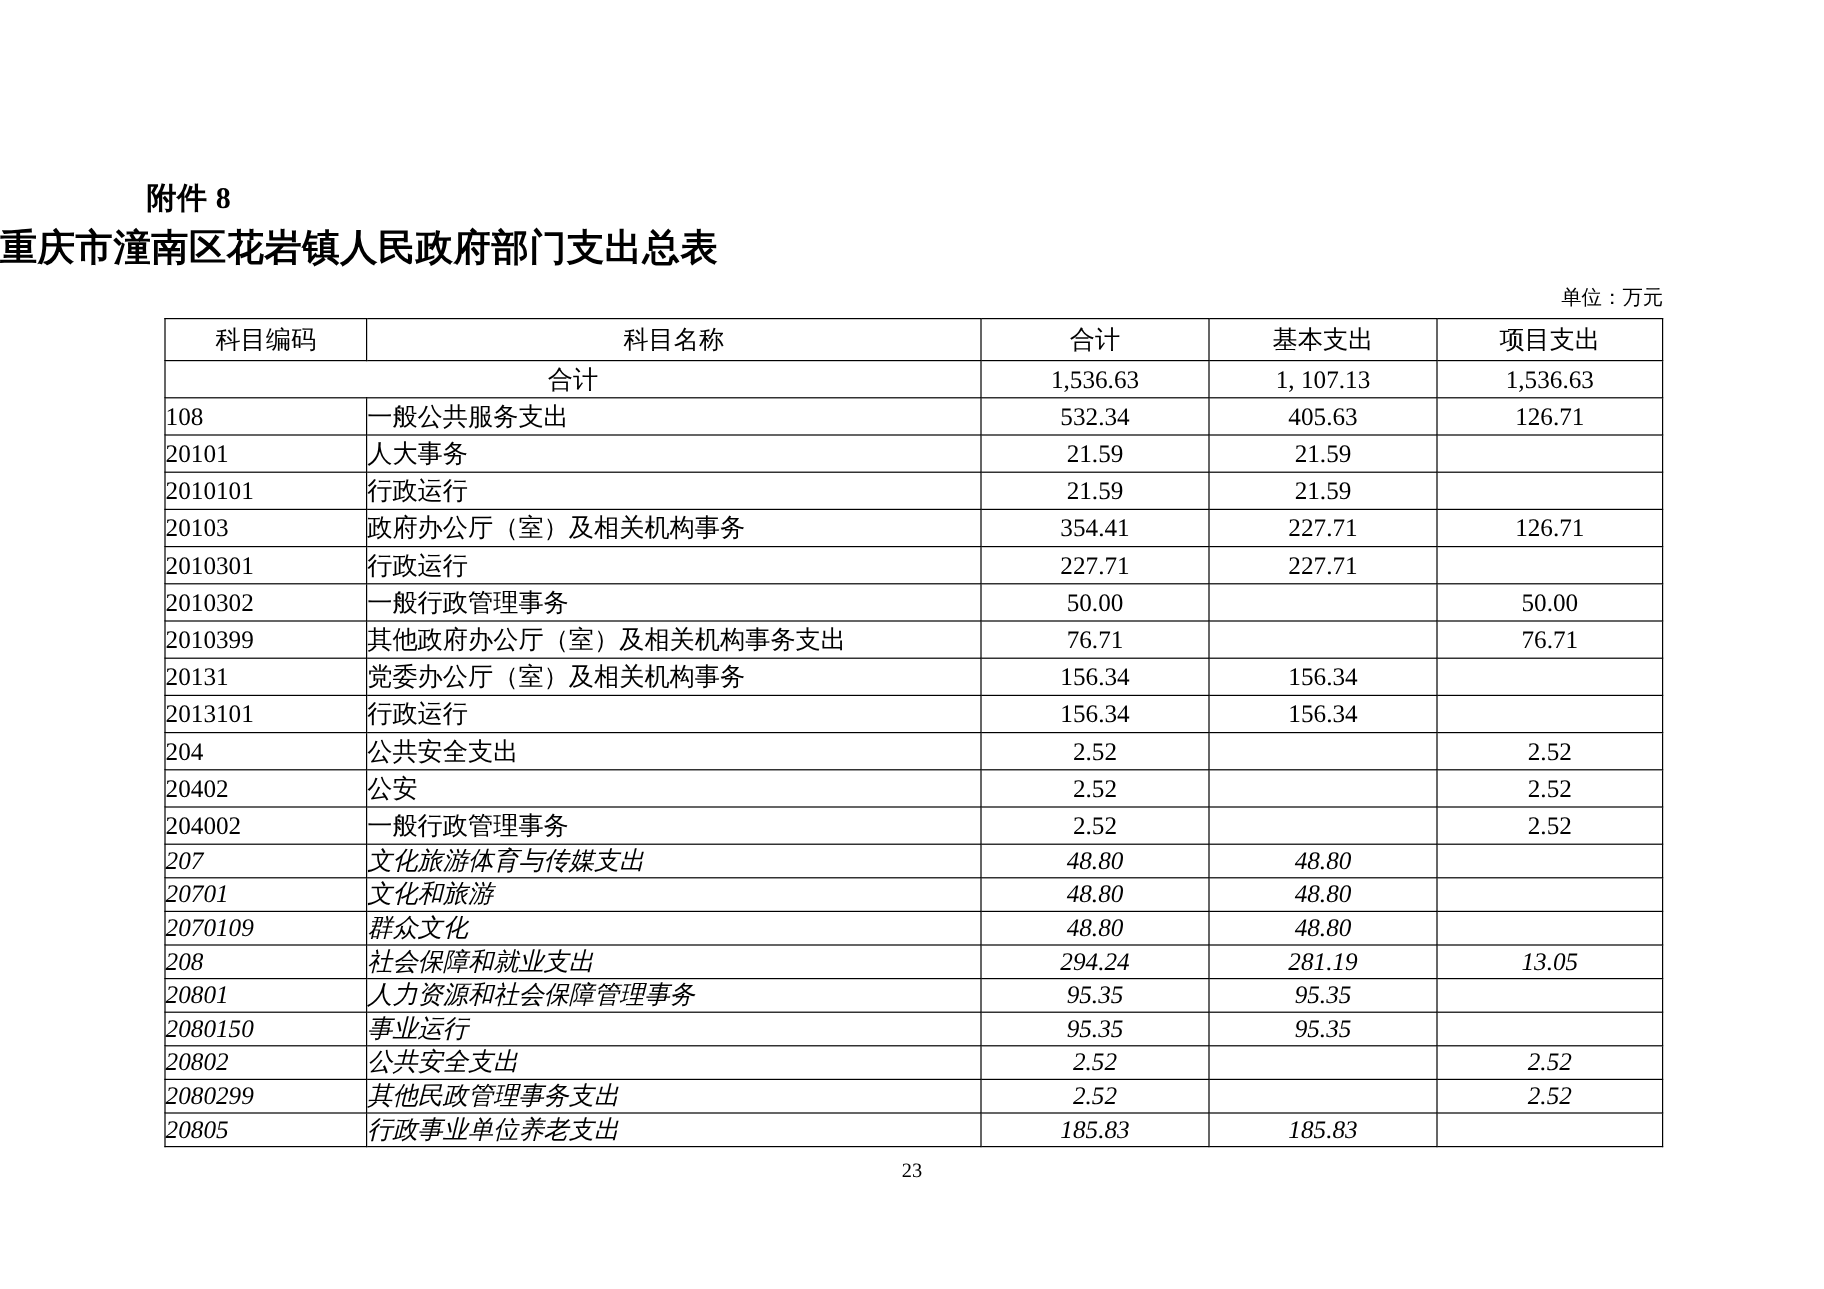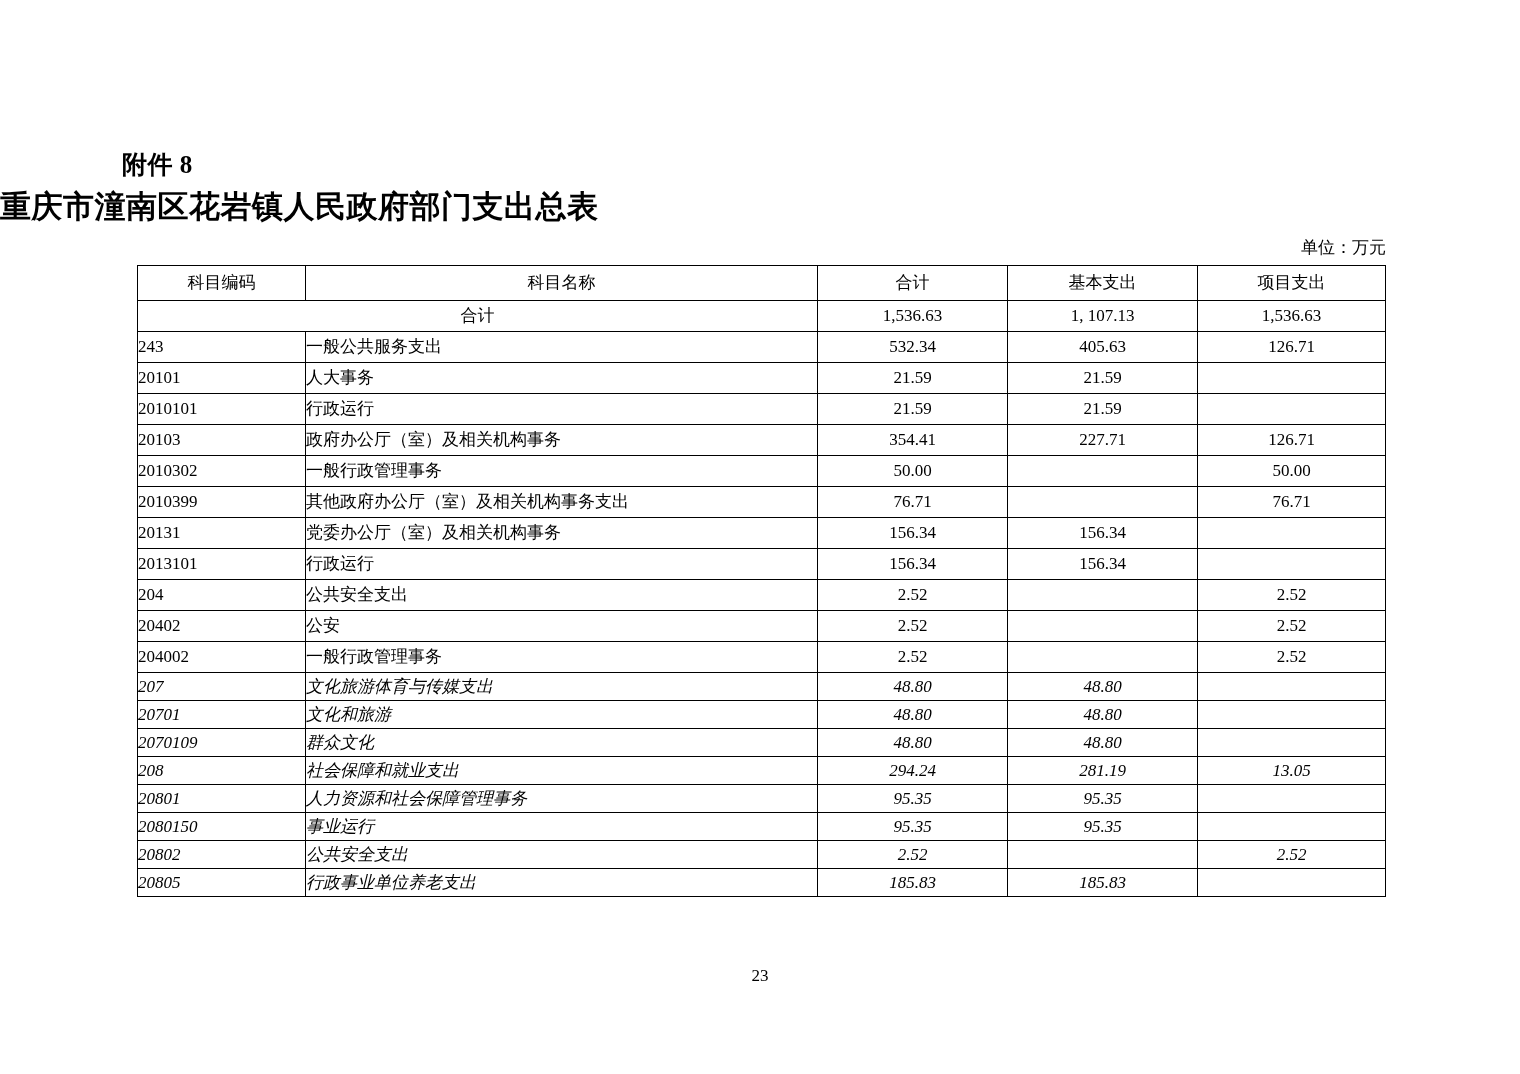--- a/index.html
+++ b/index.html
@@ -47,21 +47,21 @@
     font-size: 17px;
     white-space: nowrap;
   }
   table.budget {
     position: absolute;
     left: 137px;
     top: 265px;
     width: 1248px;
     border-collapse: collapse;
     table-layout: fixed;
-    font-size: 17px;
+    font-size: 21px;
   }
   table.budget td, table.budget th {
     border: 1px solid #000000;
     padding: 0;
     font-weight: normal;
     vertical-align: middle;
     line-height: 1.05;
     white-space: nowrap;
   }
   col.c-code   { width: 168px; }
@@ -136,21 +136,21 @@
       </tr>
     </thead>
     <tbody id="table-body">
         <tr>
           <td class="merged-total" colspan="2">合计</td>
           <td class="num">1,536.63</td>
           <td class="num">1, 107.13</td>
           <td class="num">1,536.63</td>
         </tr>
         <tr>
-          <td class="code">243</td>
+          <td class="code">108</td>
           <td class="name lvl0">一般公共服务支出</td>
           <td class="num">532.34</td>
           <td class="num">405.63</td>
           <td class="num">126.71</td>
         </tr>
         <tr>
           <td class="code">20101</td>
           <td class="name lvl1">人大事务</td>
           <td class="num">21.59</td>
           <td class="num">21.59</td>
@@ -164,20 +164,27 @@
           <td class="num"></td>
         </tr>
         <tr>
           <td class="code">20103</td>
           <td class="name lvl1">政府办公厅（室）及相关机构事务</td>
           <td class="num">354.41</td>
           <td class="num">227.71</td>
           <td class="num">126.71</td>
         </tr>
         <tr>
+          <td class="code">2010301</td>
+          <td class="name lvl2">行政运行</td>
+          <td class="num">227.71</td>
+          <td class="num">227.71</td>
+          <td class="num"></td>
+        </tr>
+        <tr>
           <td class="code">2010302</td>
           <td class="name lvl2">一般行政管理事务</td>
           <td class="num">50.00</td>
           <td class="num"></td>
           <td class="num">50.00</td>
         </tr>
         <tr>
           <td class="code">2010399</td>
           <td class="name lvl2">其他政府办公厅（室）及相关机构事务支出</td>
           <td class="num">76.71</td>
@@ -262,20 +269,27 @@
           <td class="num"></td>
         </tr>
         <tr class="tight">
           <td class="code">20802</td>
           <td class="name lvl1">公共安全支出</td>
           <td class="num">2.52</td>
           <td class="num"></td>
           <td class="num">2.52</td>
         </tr>
         <tr class="tight">
+          <td class="code">2080299</td>
+          <td class="name lvl2">其他民政管理事务支出</td>
+          <td class="num">2.52</td>
+          <td class="num"></td>
+          <td class="num">2.52</td>
+        </tr>
+        <tr class="tight">
           <td class="code">20805</td>
           <td class="name lvl1">行政事业单位养老支出</td>
           <td class="num">185.83</td>
           <td class="num">185.83</td>
           <td class="num"></td>
         </tr>
       </tbody>
   </table>
 
   <div class="page-number">23</div>

